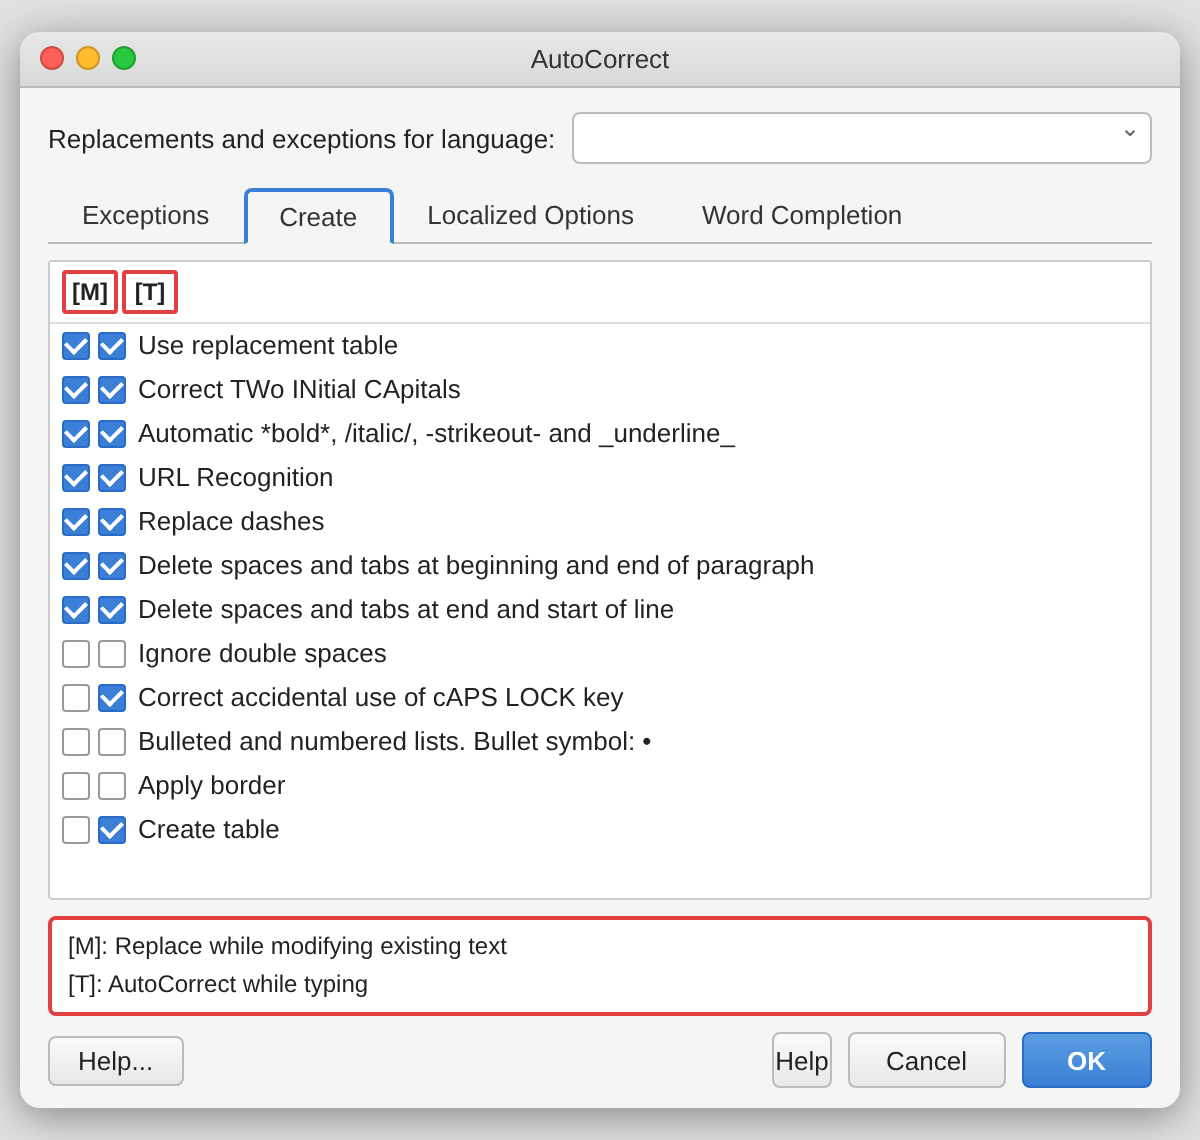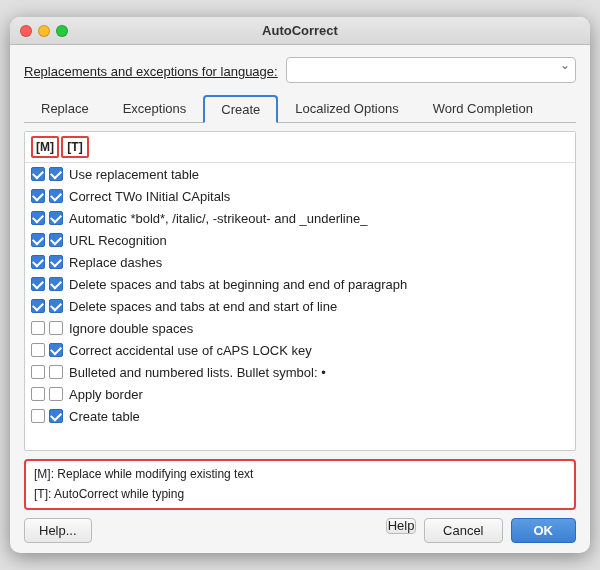--- a/index.html
+++ b/index.html
@@ -39,36 +39,35 @@
       width: 12px;
       height: 12px;
       border-radius: 50%;
       border: 1px solid rgba(0,0,0,0.2);
     }
     .tb-btn.close { background: #ff5f57; }
     .tb-btn.minimize { background: #febc2e; }
     .tb-btn.maximize { background: #28c840; }
     .title-bar-title {
       font-size: 13px;
-      font-weight: 700;
+      font-weight: 400;
       color: #333;
     }
     .dialog-body {
       padding: 12px 14px 10px;
     }
     .lang-row {
       display: flex;
       align-items: center;
       margin-bottom: 10px;
       gap: 8px;
     }
     .lang-label {
       font-size: 13px;
       color: #222;
-      text-decoration: underline;
     }
     .lang-select-wrap {
       flex: 1;
       position: relative;
     }
     .lang-select-wrap::after {
       content: '⌄';
       position: absolute;
       right: 6px;
       top: 1px;
@@ -234,21 +233,21 @@
     }
     .help-btn {
       padding: 4px 14px;
       background: linear-gradient(to bottom, #fafafa, #e8e8e8);
       border: 1px solid #bbb;
       border-radius: 50%;
       font-size: 13px;
       color: #222;
       cursor: pointer;
       width: 28px;
-      height: 16px;
+      height: 28px;
       display: flex;
       align-items: center;
       justify-content: center;
       border-radius: 4px;
     }
     .scrollbar::-webkit-scrollbar { width: 10px; }
     .scrollbar::-webkit-scrollbar-track { background: #f0f0f0; }
     .scrollbar::-webkit-scrollbar-thumb { background: #ccc; border-radius: 5px; }
   </style>
 </head>
@@ -270,21 +269,20 @@
     <div class="lang-row">
       <span class="lang-label">Replacements and exceptions for language:</span>
       <div class="lang-select-wrap">
         <select>
           <option>English (USA)</option>
         </select>
       </div>
     </div>
 
     <div class="tabs">
-      <div class="tab">Replace</div>
       <div class="tab">Exceptions</div>
       <div class="tab active">Create</div>
       <div class="tab">Localized Options</div>
       <div class="tab">Word Completion</div>
     </div>
 
     <div class="options-area scrollbar">
 
       <div class="col-headers">
         <div class="col-m">[M]</div>

